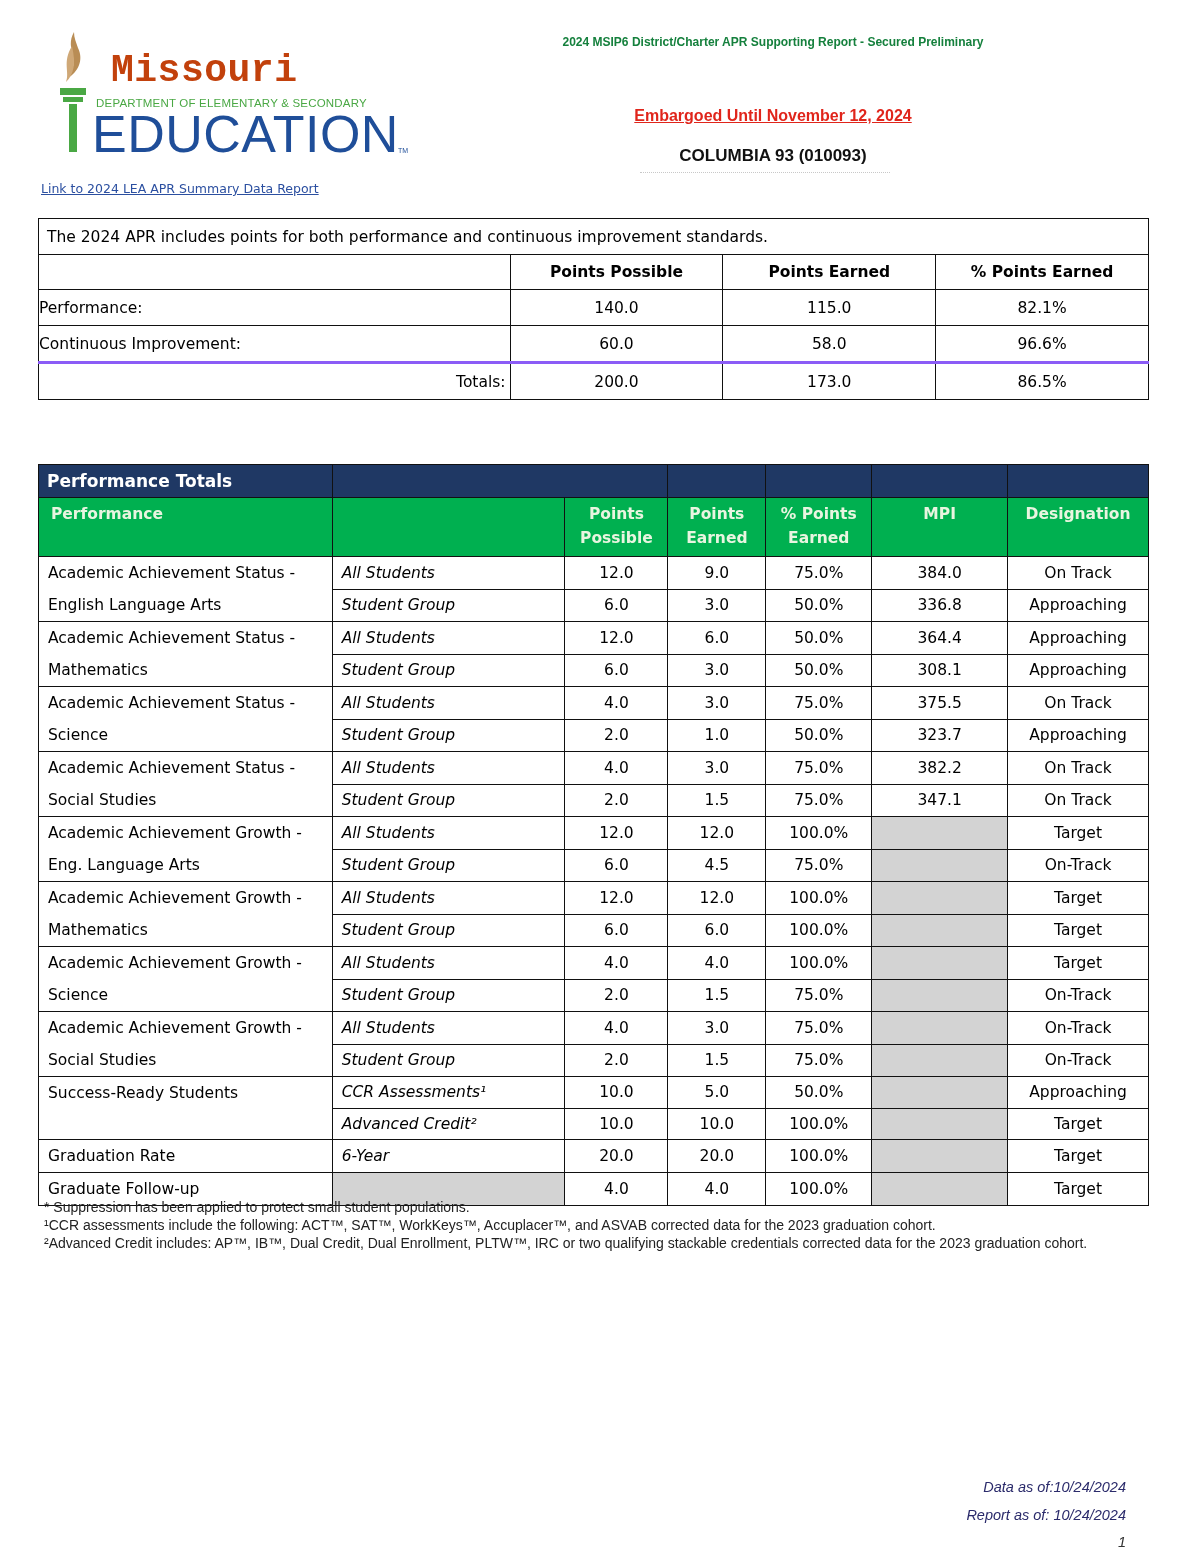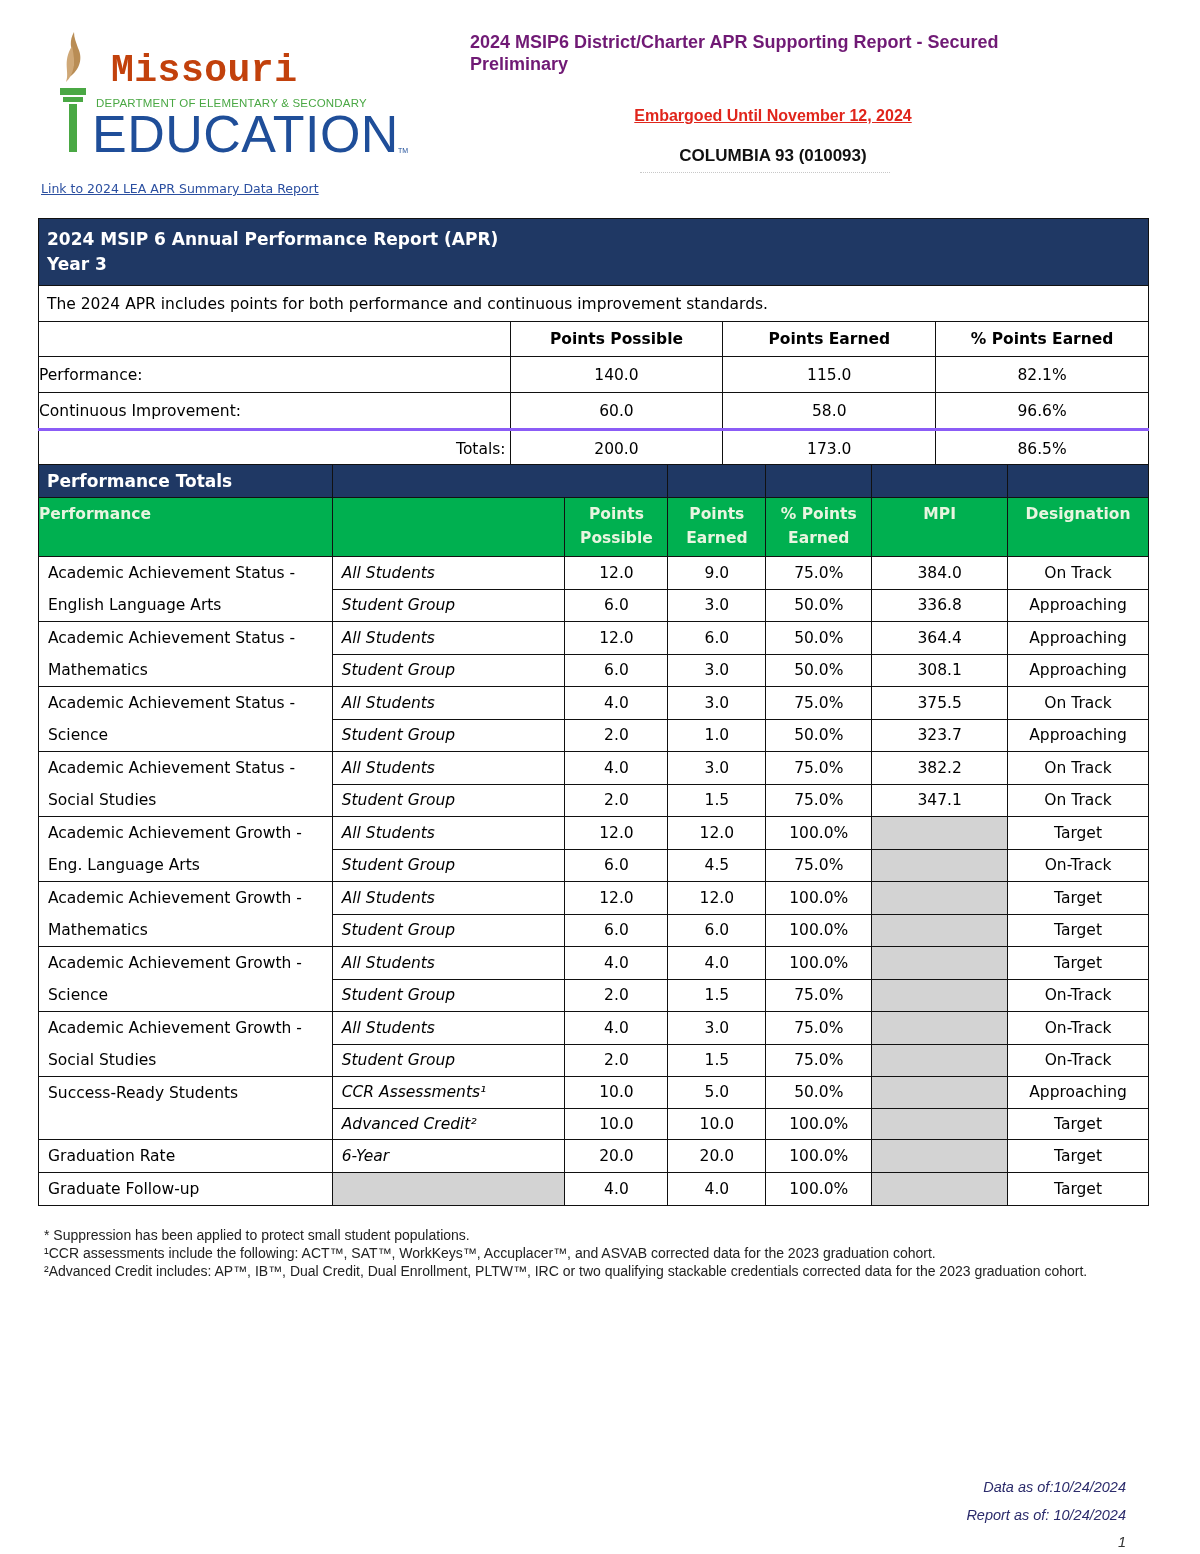--- a/index.html
+++ b/index.html
@@ -4,21 +4,21 @@
 <style>
   html, body { margin: 0; padding: 0; background: #ffffff; }
   body { width: 1200px; height: 1554px; position: relative; font-family: "Liberation Sans", sans-serif; color: #000; overflow: hidden; }
   .logo { position: absolute; left: 56px; top: 30px; width: 360px; height: 130px; }
   .logo .torch { position: absolute; left: 0; top: 0; width: 36px; height: 125px; }
   .logo .missouri { position: absolute; left: 55px; top: 22px; font-family: Liberation Mono, monospace; font-weight: bold; font-size: 38px; color: #c2410c; letter-spacing: 0.5px; line-height: 1; }
   .logo .dept { position: absolute; left: 40px; top: 67px; font-family: "Liberation Sans", sans-serif; font-size: 11.5px; color: #4aa844; letter-spacing: 0.2px; white-space: nowrap; }
   .logo .edu { position: absolute; left: 36px; top: 78px; font-family: "Liberation Sans", sans-serif; font-size: 52px; color: #1f4e99; letter-spacing: 0.5px; line-height: 1; }
   .logo .tm { position: absolute; left: 342px; top: 117px; font-size: 7px; color: #1f4e99; }
   .lea-link { position: absolute; left: 41px; top: 181px; font-family: "DejaVu Sans", sans-serif; font-size: 12.5px; color: #2b4fa0; text-decoration: underline; }
-  .hdr-title { position: absolute; left: 470px; top: 31px; width: 606px; font-family: "Liberation Sans", sans-serif; font-weight: bold; font-size: 18px; color: #701a75; line-height: 22px; }
+  .hdr-title { position: absolute; left: 470px; top: 31px; width: 606px; text-align: center; font-family: "Liberation Sans", sans-serif; font-weight: bold; font-size: 12px; color: #15803d; line-height: 22px; }
   .embargo { position: absolute; left: 470px; top: 107px; width: 606px; text-align: center; font-weight: bold; font-size: 16px; color: #e0251b; text-decoration: underline; }
   .district { position: absolute; left: 470px; top: 146px; width: 606px; text-align: center; font-weight: bold; font-size: 17px; color: #111; }
   .faint-dots { position: absolute; left: 640px; top: 172px; width: 250px; height: 2px; border-top: 1px dotted #c8c8c8; }
 
   table { border-collapse: collapse; position: absolute; font-family: "DejaVu Sans", sans-serif; }
   td, th { border: 1.5px solid #111; padding: 0; }
 
   
   .apr { left: 38px; top: 218px; width: 1111px; }
   .apr .navy td { background: #1f3864; color: #fff; font-weight: bold; font-size: 17px; height: 58px; padding: 4px 8px; line-height: 25px; vertical-align: middle; }
@@ -27,28 +27,28 @@
   .apr .row td { font-size: 15.5px; height: 35px; }
   .apr .row td.lbl { }
   .apr .row td.num { text-align: center; }
   .apr .row.tot td { border-top: 3px solid #8b5cf6; }
   .apr .row.tot td.lbl { text-align: right; padding-right: 4px; }
 
   
   .perf { left: 38px; top: 464px; width: 1111px; }
   .perf .navy td { background: #1f3864; color: #fff; font-weight: bold; font-size: 17px; height: 32px; padding: 0 8px; }
   .perf .green th { background: #00b050; color: #e8f5e0; font-weight: bold; font-size: 15.5px; height: 54px; vertical-align: top; padding-top: 4px; line-height: 24px; text-align: center; }
-  .perf .green th.left { text-align: left; padding-left: 0; }
+  .perf .green th.left { text-align: left; padding-left: 12px; }
   .perf .body td { font-size: 15.5px; height: 30.5px; }
   .perf td.cat { padding-left: 9px; vertical-align: top; line-height: 32px; }
   .perf td.grp { padding-left: 9px; font-style: italic; }
   .perf td.c { text-align: center; }
   .perf td.gray { background: #d3d3d3; }
 
-  .footnotes { position: absolute; left: 44px; top: 1198px; width: 1080px; font-family: "Liberation Sans", sans-serif; font-size: 14px; color: #222; line-height: 18px; margin-top: 28px; }
+  .footnotes { position: absolute; left: 44px; top: 1198px; width: 1080px; font-family: "Liberation Sans", sans-serif; font-size: 14px; color: #222; line-height: 18px; }
   .footer { position: absolute; right: 74px; top: 1474px; text-align: right; font-family: "Liberation Sans", sans-serif; font-style: italic; font-size: 14.5px; color: #2b2b6b; line-height: 27.5px; }
   .footer .pg { color: #333; }
 </style>
 </head>
 <body>
 
 <div class="logo">
   <svg class="torch" viewBox="0 0 36 125">
     <path d="M18 2 C8 20, 26 28, 12 48 C22 42, 28 30, 22 18 C20 12, 18 8, 18 2 Z" fill="#b98d55"></path>
     <path d="M16 16 C6 32, 14 42, 10 52 C18 44, 20 34, 16 16 Z" fill="#cfa877"></path>
@@ -70,26 +70,20 @@
 <div class="faint-dots"></div>
 
 <table class="apr">
   <colgroup>
       <col style="width:472px">
       <col style="width:213px">
       <col style="width:213px">
       <col style="width:213px">
     </colgroup>
   <tbody>
-      <tr class="navy">
-    <td colspan="4">
-      <div>2024 MSIP 6 Annual Performance Report (APR)</div>
-      <div>Year 3</div>
-    </td>
-  </tr>
   <tr class="note">
     <td colspan="4">The 2024 APR includes points for both performance and continuous improvement standards.</td>
   </tr>
   <tr class="colhdr">
     <th></th>
     <th>Points Possible</th>
     <th>Points Earned</th>
     <th>% Points Earned</th>
   </tr>
   <tr class="row">

